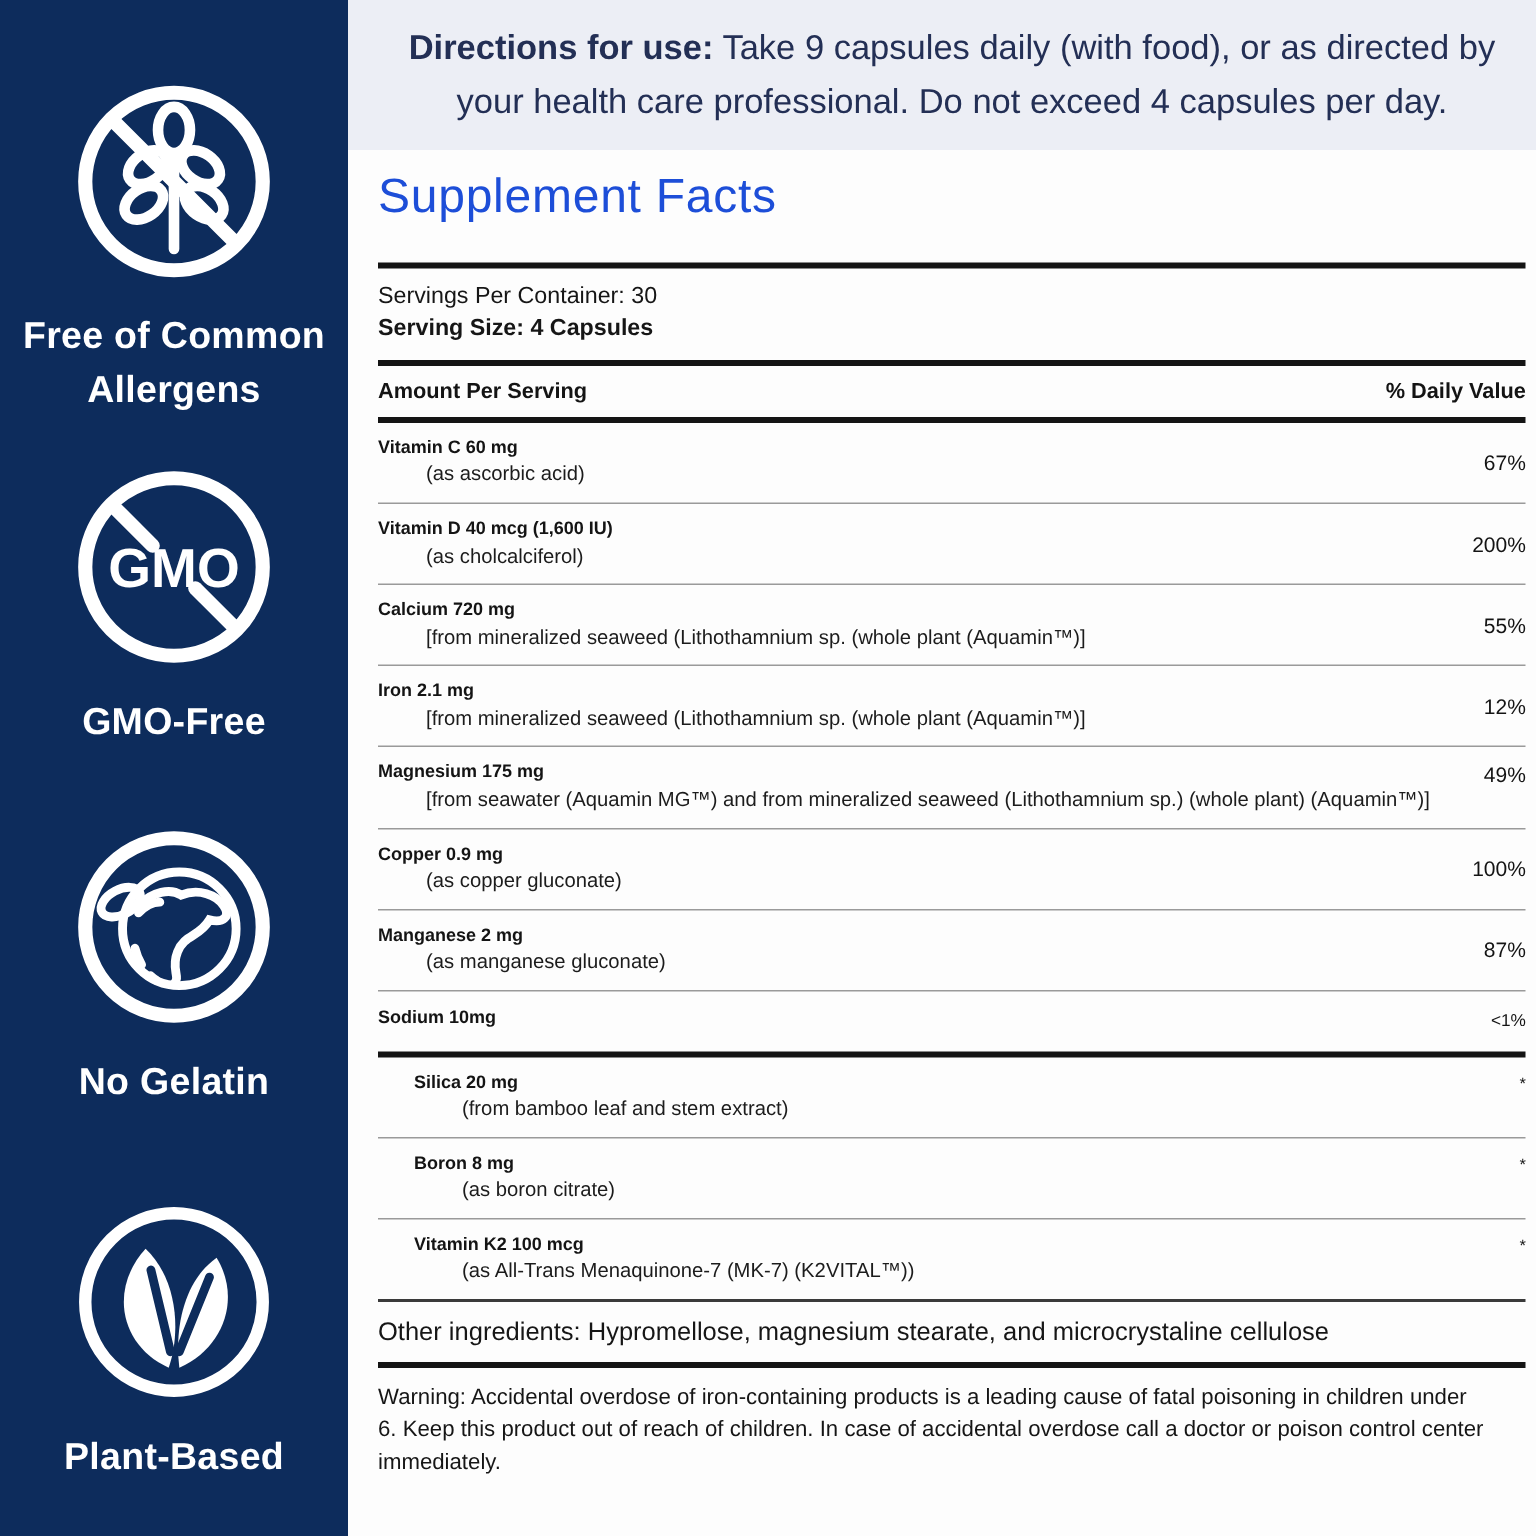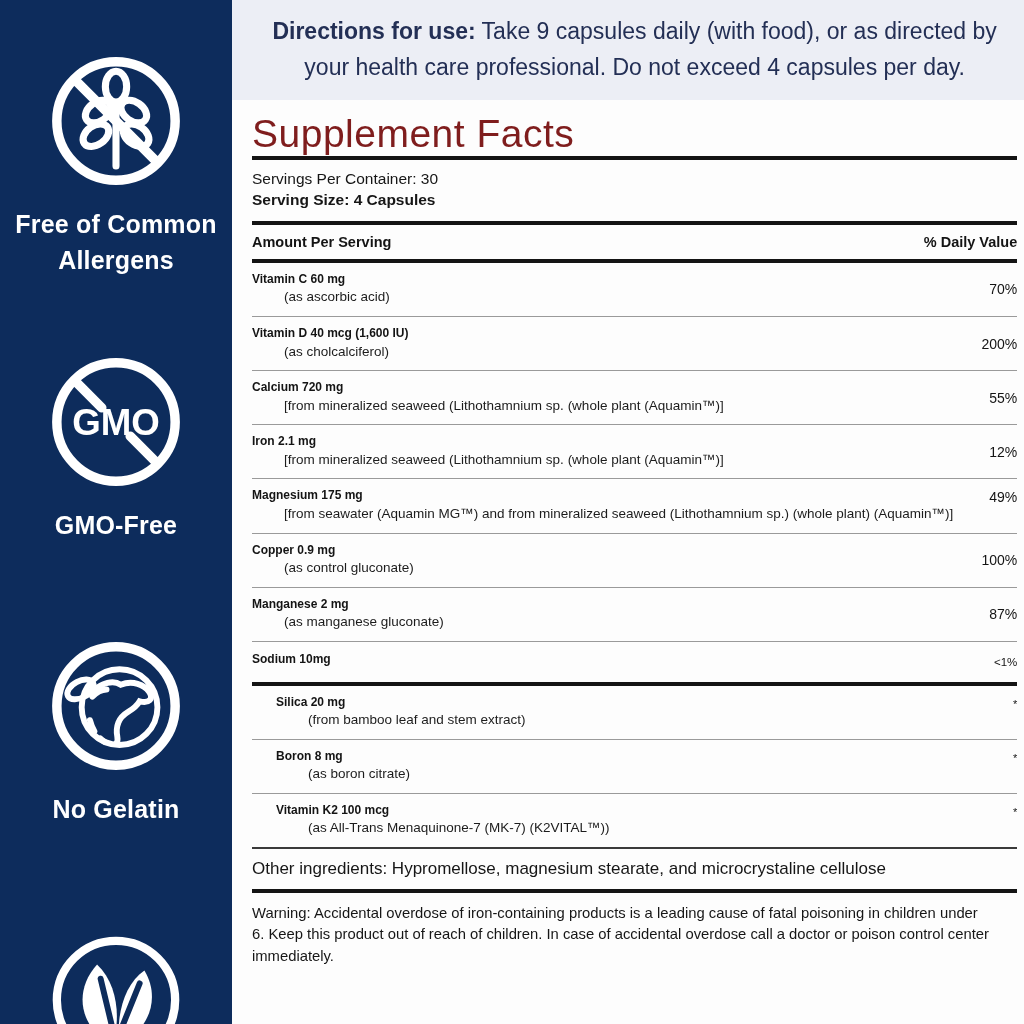--- a/index.html
+++ b/index.html
@@ -15,21 +15,20 @@
   .sidebar {
     width: 232px;
     min-width: 232px;
     height: 1024px;
     background: #0d2c5c;
     color: #fff;
     display: flex;
     flex-direction: column;
     align-items: center;
     padding-top: 50px;
-    gap: 44px;
   }
   .badge { display: flex; flex-direction: column; align-items: center; }
   .badge .icon { width: 142px; height: 142px; }
   .badge .icon svg { width: 100%; height: 100%; display: block; }
   .badge .label {
     margin-top: 14px;
     font-weight: 700;
     font-size: 25px;
     line-height: 1.45;
     text-align: center;
@@ -53,25 +52,25 @@
     padding: 14px 20px;
     color: #232f55;
     font-size: 23px;
     line-height: 1.55;
   }
   .directions b { font-weight: 700; }
 
   .facts { flex: 1; padding: 0 20px; display: flex; flex-direction: column; }
 
   .sf-title {
-    font-size: 39px;
+    font-size: 32px;
     font-weight: 200;
-    color: #7f1d1d;
+    color: #1d4ed8;
     letter-spacing: 0.5px;
-    padding: 12px 0 0 0;
+    padding: 12px 0 26px 0;
   }
 
   .rule-thick { border: none; border-top: 4px solid #141414; margin: 0; }
   .rule-mid   { border: none; border-top: 2px solid #3a3a3a; margin: 0; }
   .rule-thin  { border: none; border-top: 1px solid #9a9a9a; margin: 0; }
 
   .servings { padding: 9px 0 10px 0; font-size: 15.5px; color: #161616; line-height: 1.35; }
   .servings .bold { font-weight: 700; }
 
   .col-head {
@@ -179,21 +178,21 @@
 
     <div class="col-head">
       <span>Amount Per Serving</span>
       <span>% Daily Value</span>
     </div>
     <hr class="rule-thick">
 
     <div class="row">
       <div class="nname">Vitamin C 60 mg</div>
       <div class="nsub">(as ascorbic acid)</div>
-      <div class="dv">70%</div>
+      <div class="dv">67%</div>
     </div>
     <hr class="rule-thin">
 
     <div class="row">
       <div class="nname">Vitamin D 40 mcg (1,600 IU)</div>
       <div class="nsub">(as cholcalciferol)</div>
       <div class="dv">200%</div>
     </div>
     <hr class="rule-thin">
 
@@ -213,21 +212,21 @@
 
     <div class="row dv-top">
       <div class="nname">Magnesium 175 mg</div>
       <div class="nsub">[from seawater (Aquamin MG™) and from mineralized seaweed (Lithothamnium sp.) (whole plant) (Aquamin™)]</div>
       <div class="dv">49%</div>
     </div>
     <hr class="rule-thin">
 
     <div class="row">
       <div class="nname">Copper 0.9 mg</div>
-      <div class="nsub">(as control gluconate)</div>
+      <div class="nsub">(as copper gluconate)</div>
       <div class="dv">100%</div>
     </div>
     <hr class="rule-thin">
 
     <div class="row">
       <div class="nname">Manganese 2 mg</div>
       <div class="nsub">(as manganese gluconate)</div>
       <div class="dv">87%</div>
     </div>
     <hr class="rule-thin">

